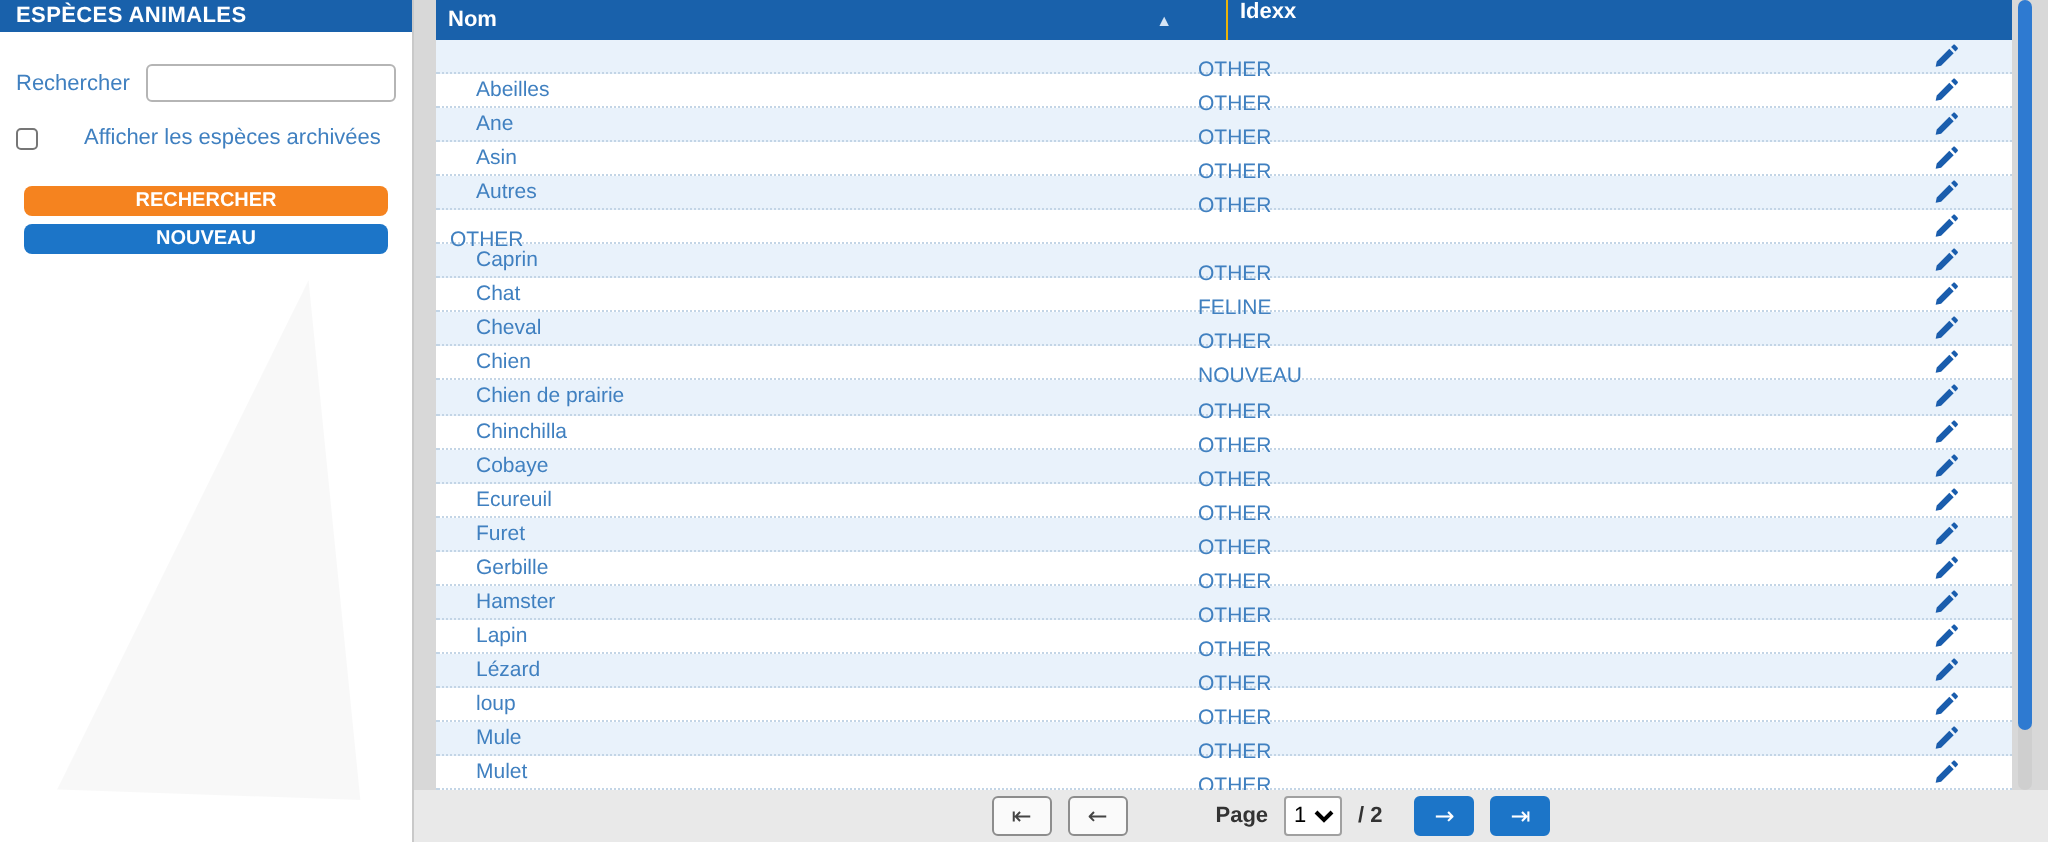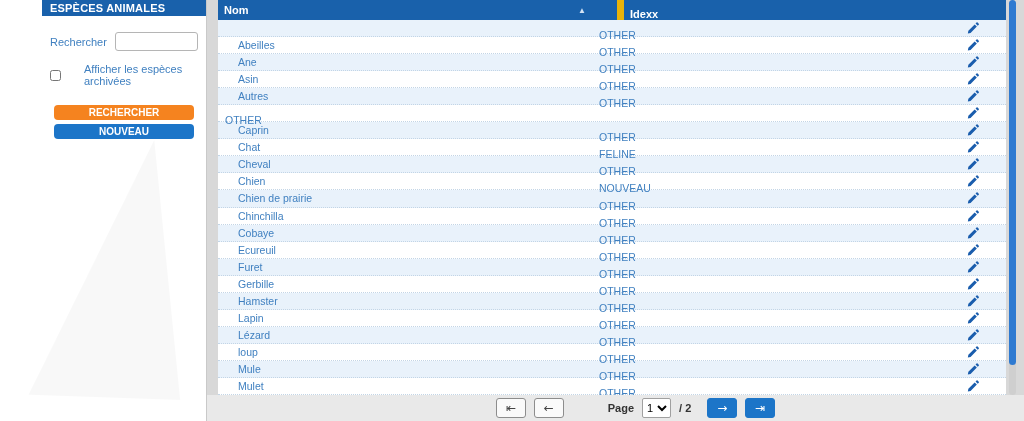--- a/index.html
+++ b/index.html
@@ -10,39 +10,39 @@
     --row-alt:#e9f2fb;
     --page-bg:#d8d8d8;
     --bar-bg:#e9e9e9;
     --scroll-blue:#2e7ad1;
   }
   *{box-sizing:border-box;margin:0;padding:0;}
   html,body{width:1024px;height:421px;overflow:hidden;}
   body{font-family:"Liberation Sans",sans-serif;background:var(--page-bg);position:relative;}
 
   
-  .sidebar{position:absolute;left:0;top:0;width:207px;height:421px;background:#fff;border-right:1px solid #c9c9c9;overflow:hidden;padding-left:42px;}
+  .sidebar{position:absolute;left:0;top:0;width:207px;height:421px;background:#fff;border-right:1px solid #c9c9c9;overflow:hidden;}
   .sidebar-header{height:16px;background:var(--panel-blue);color:#fff;font-size:11px;font-weight:bold;display:flex;align-items:center;padding-left:8px;letter-spacing:.2px;}
   .search-row{display:flex;align-items:center;margin:16px 8px 0 8px;}
   .search-label{font-size:11px;color:var(--link-blue);margin-right:8px;white-space:nowrap;}
   .search-input{flex:1;height:19px;border:1px solid #b5b5b5;border-radius:3px;font-size:11px;padding:0 4px;outline:none;min-width:0;}
   .check-row{display:flex;align-items:center;margin:12px 8px 0 8px;}
   .check-row input{width:11px;height:11px;margin-right:5px;}
   .check-label{font-size:11px;color:var(--link-blue);margin-left:18px;}
   .btn{display:block;width:calc(100% - 24px);margin:0 12px;height:15px;border:none;border-radius:4px;color:#fff;font-size:10px;font-weight:bold;font-family:"Liberation Sans",sans-serif;cursor:pointer;line-height:15px;text-align:center;}
   .btn-search{background:var(--btn-orange);margin-top:18px;}
   .btn-new{background:var(--btn-blue);margin-top:4px;}
   .watermark{position:absolute;left:10px;top:140px;width:185px;height:260px;background:rgba(0,0,0,0.028);clip-path:polygon(78% 0,92% 100%,10% 98%);pointer-events:none;}
 
   
   .table-wrap{position:absolute;left:218px;top:0;width:788px;height:395px;background:#fff;overflow:hidden;}
-  .thead{display:flex;height:20px;background:var(--panel-blue);color:#fff;font-size:11px;font-weight:bold;align-items:center;}
+  .thead{display:flex;height:20px;background:var(--panel-blue);color:#fff;font-size:11px;font-weight:bold;align-items:center;gap:21px;}
   .th-nom{width:374px;display:flex;align-items:center;justify-content:space-between;padding:0 6px;height:100%;}
   .sort-icon{font-size:8px;color:#d5e4f5;}
-  .th-idexx{flex:1;padding-left:6px;height:100%;display:flex;align-items:flex-end;border-left:7px solid #eab308;margin-left:25px;}
+  .th-idexx{flex:1;padding-left:6px;height:100%;display:flex;align-items:flex-start;border-left:1px solid #eab308;}
   .tbody{height:375px;overflow:hidden;}
   .row{display:flex;height:17.05px;align-items:center;font-size:10.5px;color:var(--link-blue);border-bottom:1px dotted #c3d5e6;background:#fff;}
   .row.alt{background:var(--row-alt);}
   .cell.nom{width:374px;padding-left:20px;white-space:nowrap;overflow:hidden;cursor:pointer;}
   .cell.idexx{flex:1;padding-left:7px;margin-top:14px;}
   .cell.edit{width:40px;display:flex;justify-content:flex-start;align-items:center;}
   .pencil{display:inline-flex;width:14px;height:14px;cursor:pointer;}
   .pencil svg{width:14px;height:14px;}
 
   

